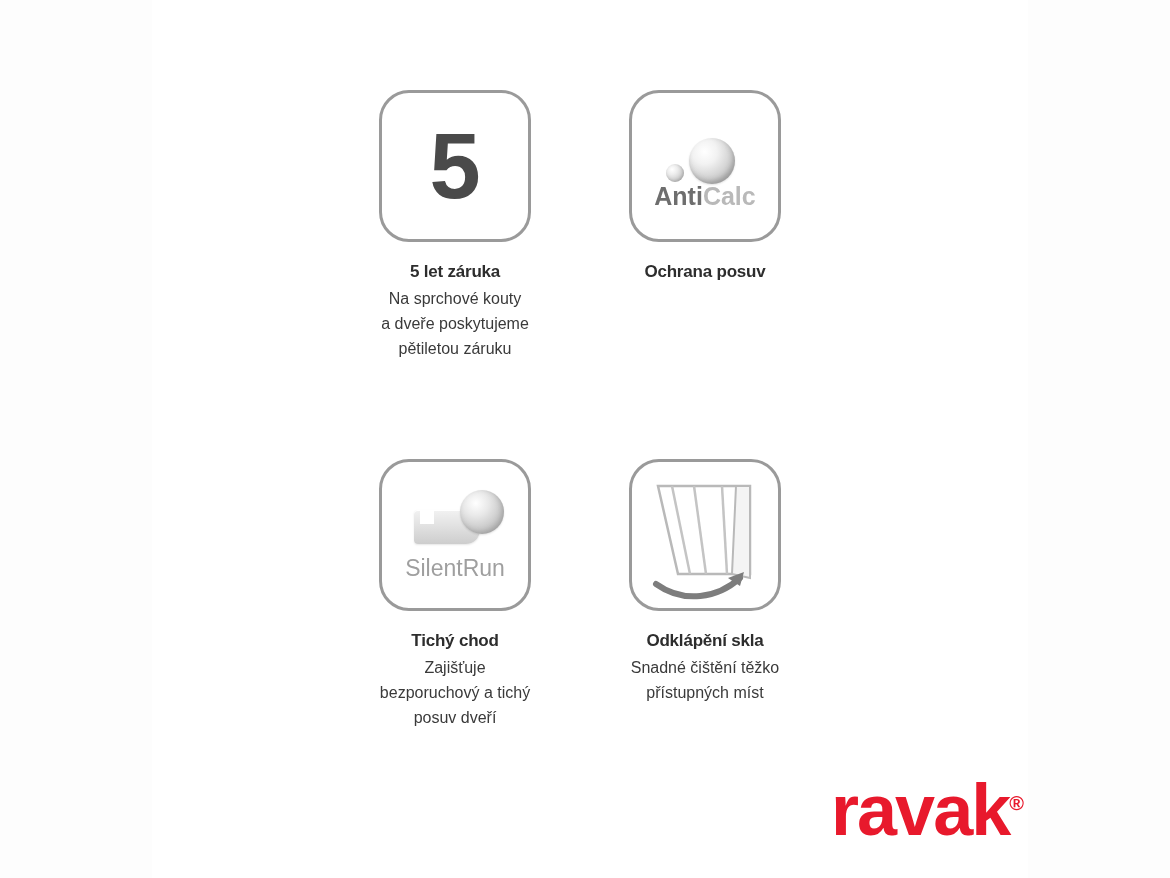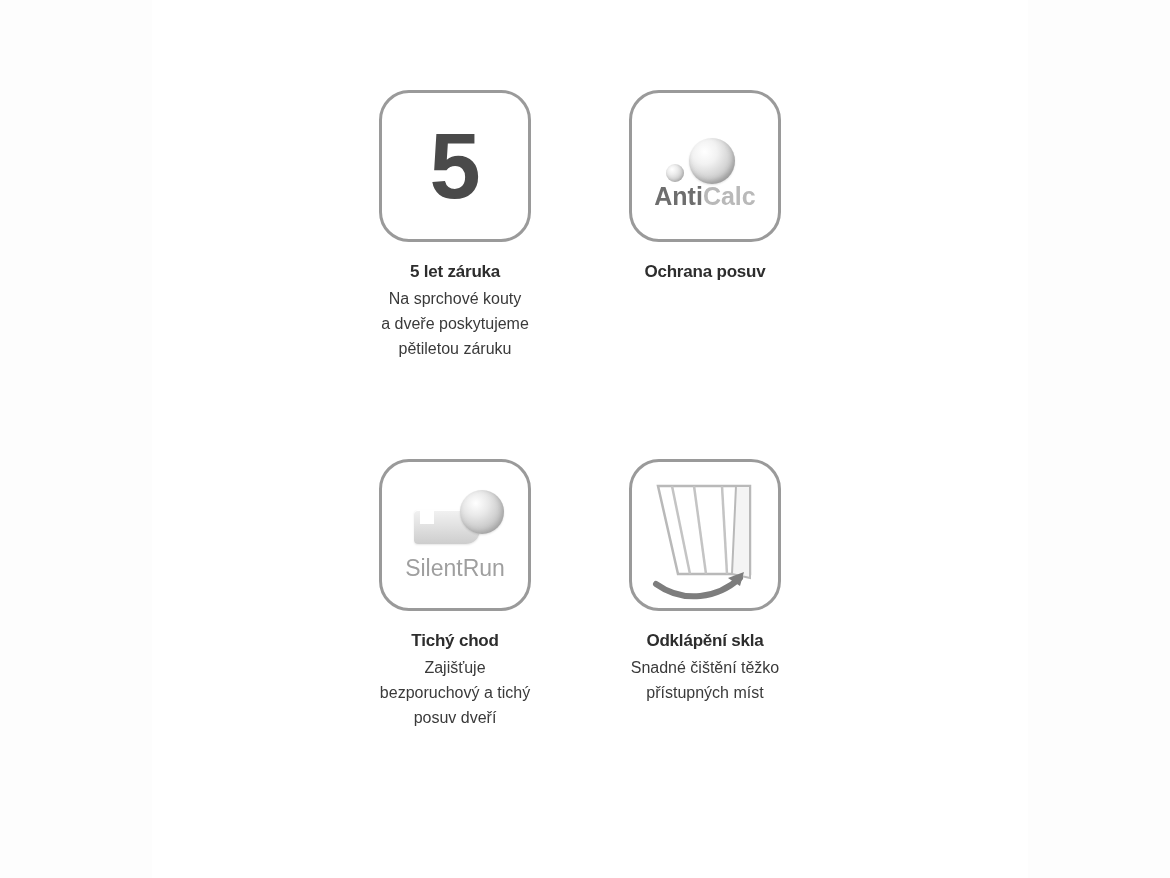--- a/index.html
+++ b/index.html
@@ -272,13 +272,14 @@
           </svg>
         </div>
         <div class="feature-title">Odklápění skla</div>
         <div class="feature-desc">Snadné čištění těžko
 přístupných míst</div>
       </div>
 
     </div>
   </div>
 
+  <div class="logo"><span>ravak</span><sup>®</sup></div>
 </div>
 
 </body></html>

